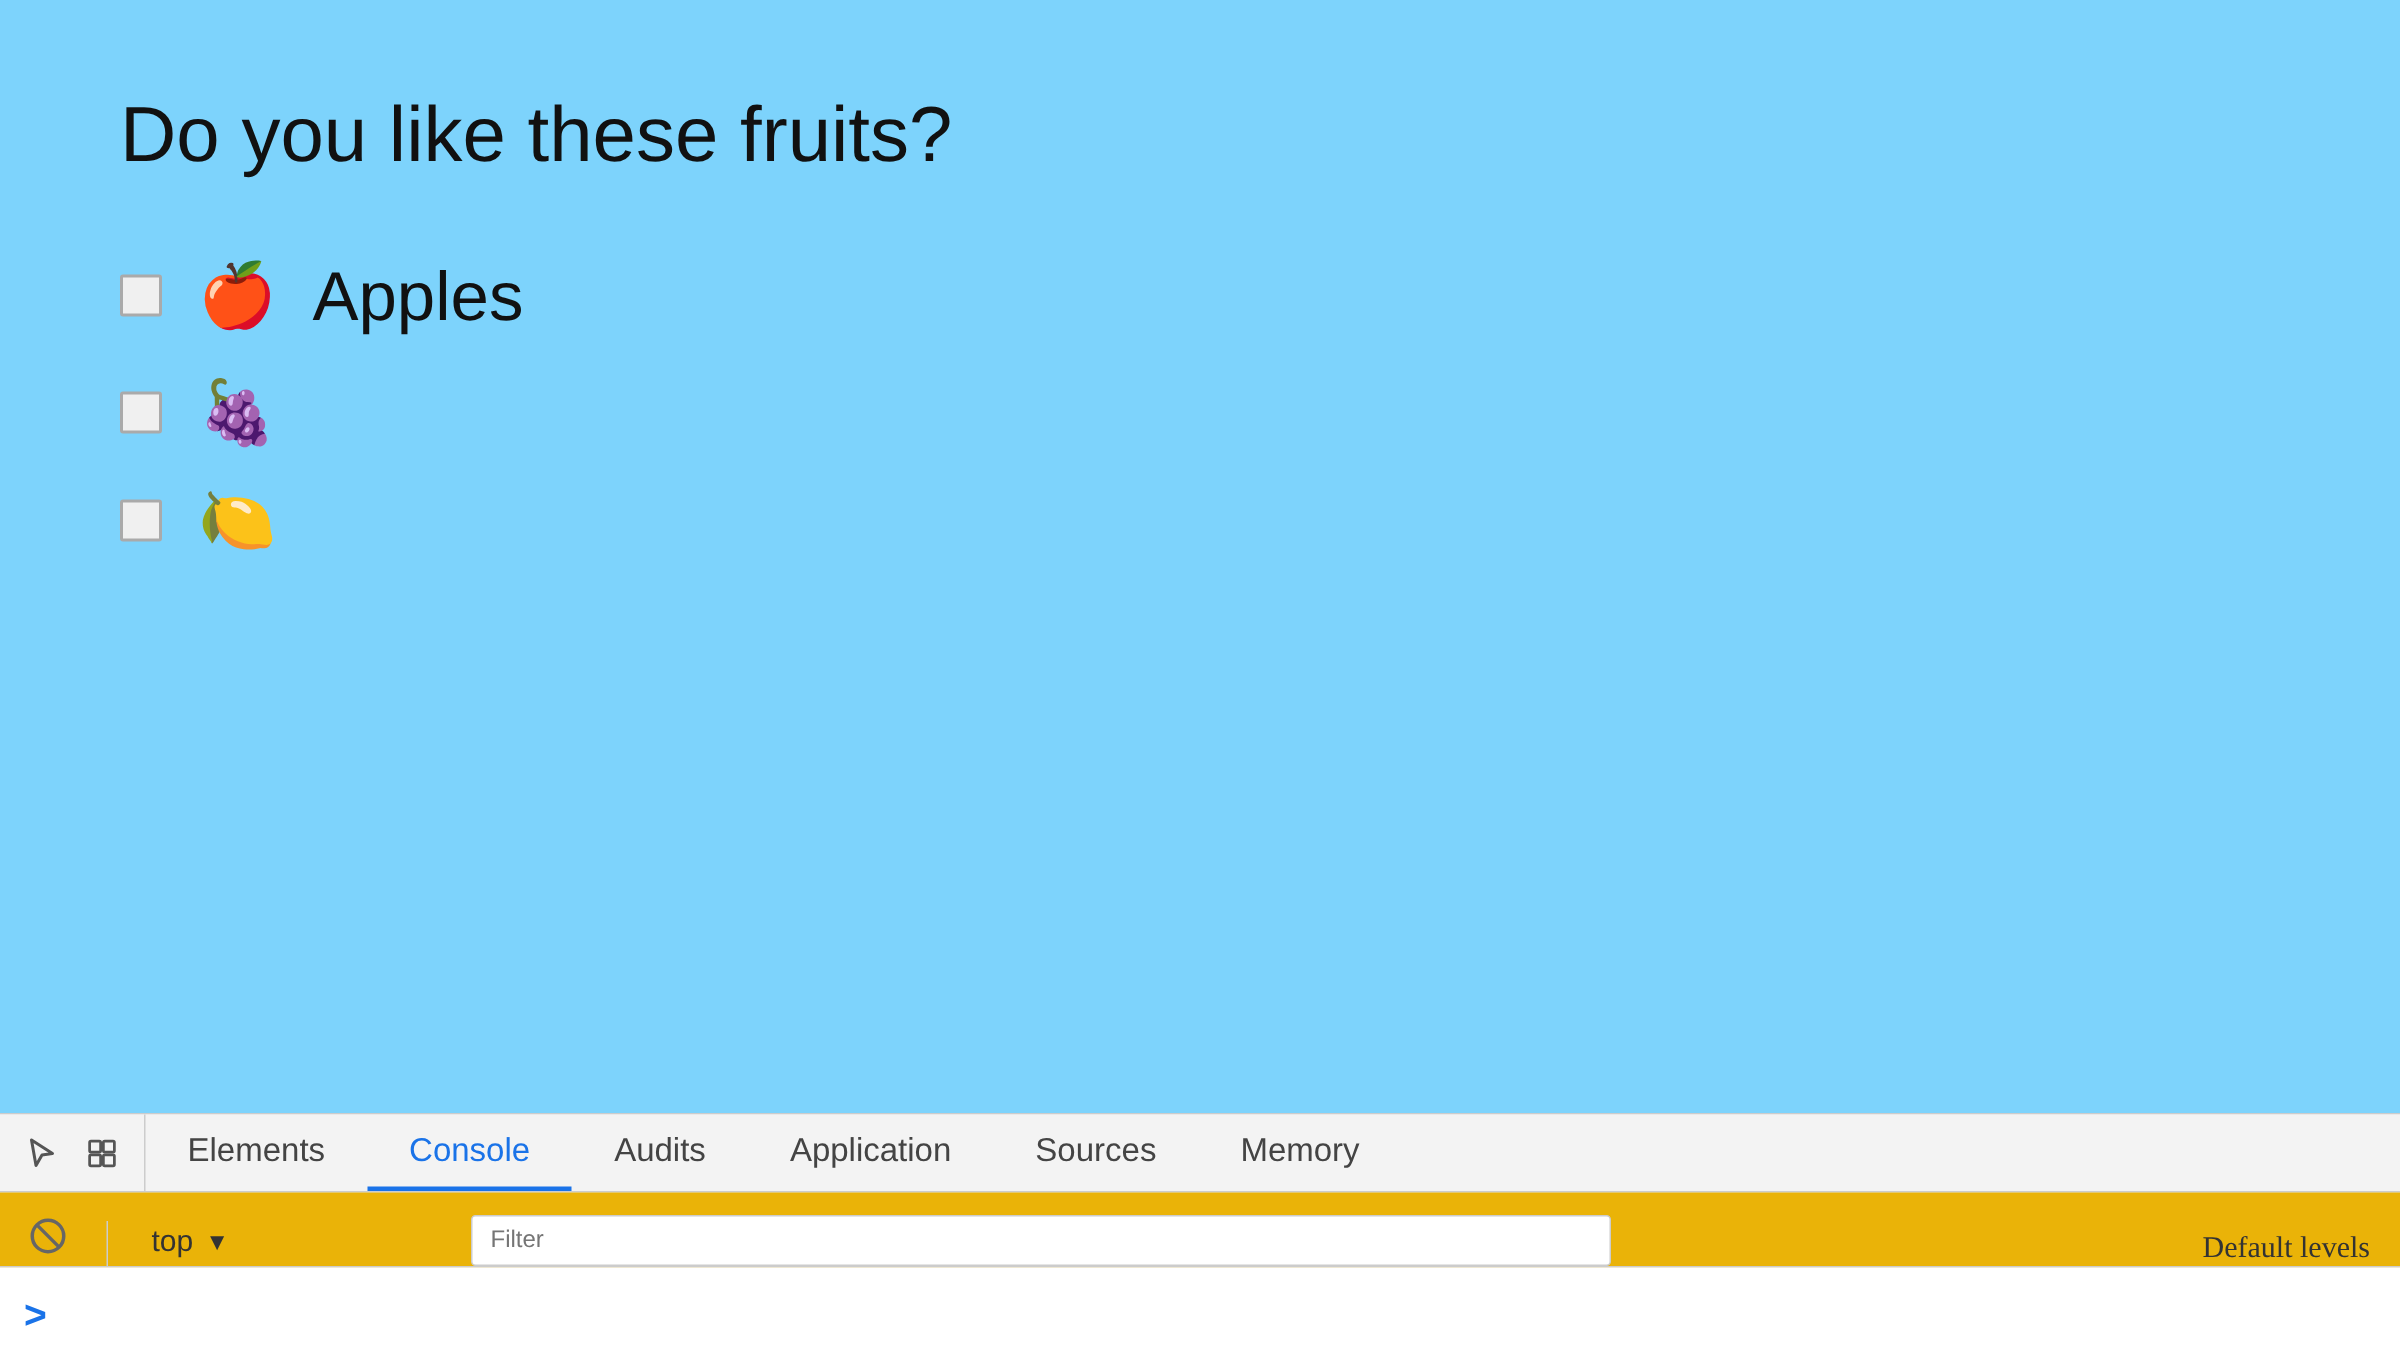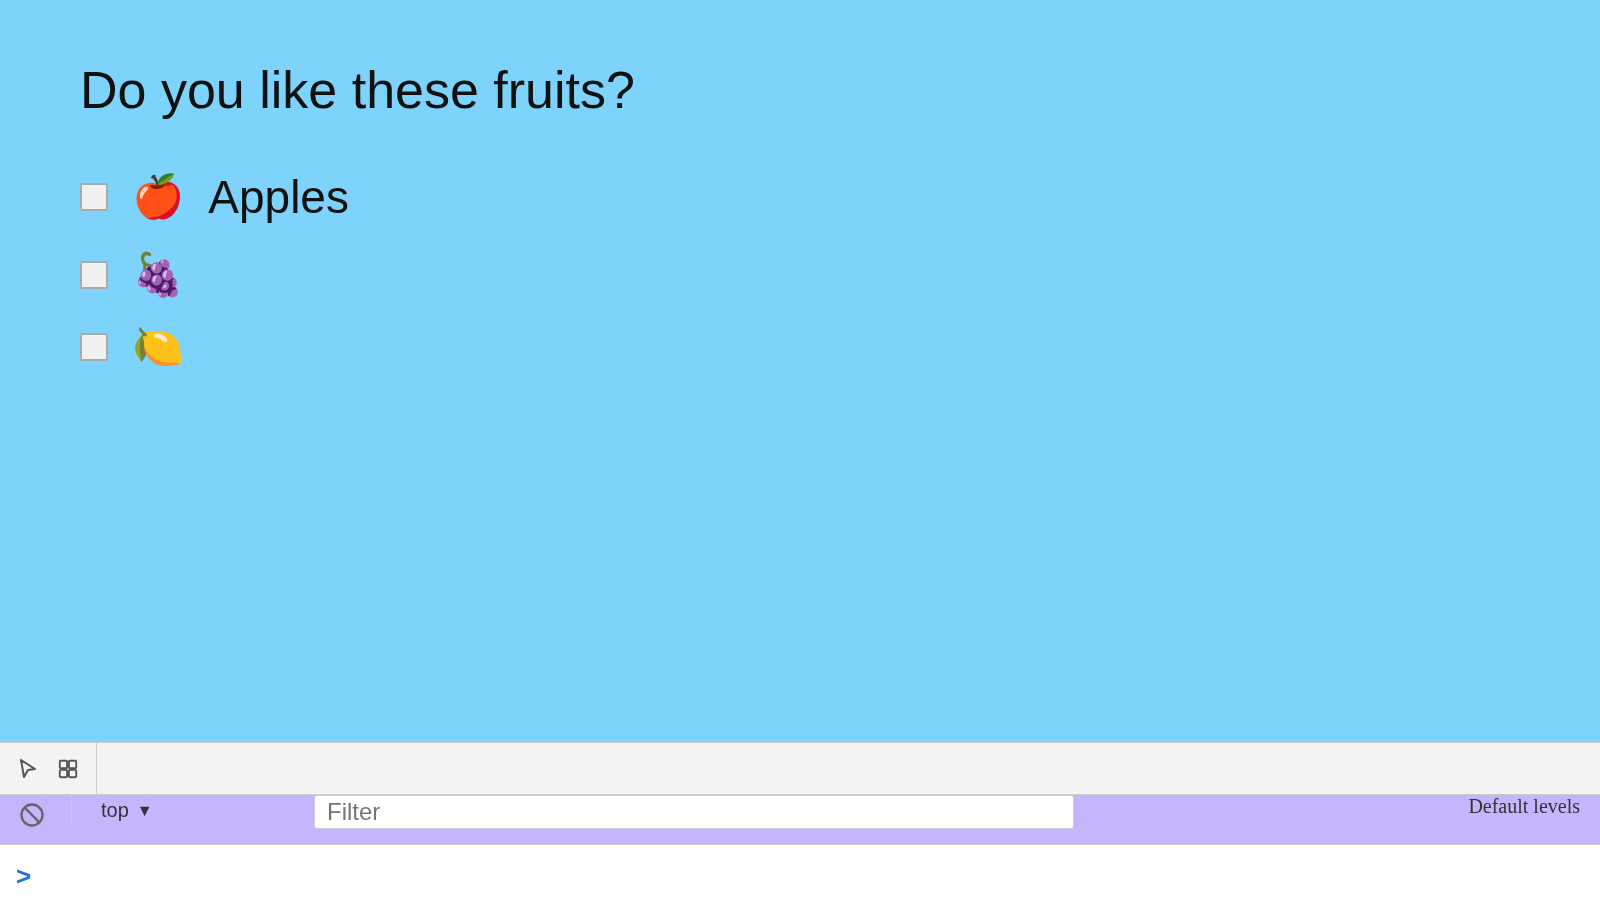--- a/index.html
+++ b/index.html
@@ -146,22 +146,22 @@
     }
 
     .devtools-tab.active {
       color: #1a73e8;
       border-bottom: 3px solid #1a73e8;
     }
 
     
     .devtools-console-bar {
       display: flex;
-      align-items: flex-start;
-      background: #c4b5fd;
+      align-items: flex-end;
+      background: #eab308;
       border-bottom: 1px solid #cccccc;
       height: 50px;
       padding: 0 12px;
       gap: 11px;
     }
 
     .no-icon {
       width: 40px;
       height: 40px;
       display: flex;
@@ -208,21 +208,21 @@
       margin: 0 12px;
     }
 
     .filter-input {
       width: 100%;
       max-width: 760px;
       height: 34px;
       border: 1px solid #cccccc;
       border-radius: 3px;
       padding: 0 12px;
-      font-size: 24px;
+      font-size: 16px;
       color: #555555;
       background: #ffffff;
       outline: none;
       font-family: Arial, sans-serif;
     }
 
     .default-levels {
       font-size: 20px;
       color: #333333;
       white-space: nowrap;
@@ -284,20 +284,40 @@
       </div>
       <div class="icon-inspector">
         <svg viewBox="0 0 24 24" fill="none" stroke="#555" stroke-width="2">
           <rect x="3" y="3" width="8" height="8" rx="1"></rect>
           <rect x="13" y="3" width="8" height="8" rx="1"></rect>
           <rect x="3" y="13" width="8" height="8" rx="1"></rect>
           <rect x="13" y="13" width="8" height="8" rx="1"></rect>
         </svg>
       </div>
     </div>
+    <div class="devtools-tabs">
+      <div class="devtools-tab">
+        <span>Elements</span>
+      </div>
+      <div class="devtools-tab active">
+        <span>Console</span>
+      </div>
+      <div class="devtools-tab">
+        <span>Audits</span>
+      </div>
+      <div class="devtools-tab">
+        <span>Application</span>
+      </div>
+      <div class="devtools-tab">
+        <span>Sources</span>
+      </div>
+      <div class="devtools-tab">
+        <span>Memory</span>
+      </div>
+    </div>
   </div>
 
   <div class="devtools-console-bar">
     <div class="no-icon">
       <svg viewBox="0 0 24 24" fill="none" stroke="#666" stroke-width="2">
         <circle cx="12" cy="12" r="9"></circle>
         <line x1="5.5" y1="5.5" x2="18.5" y2="18.5"></line>
       </svg>
     </div>
     <div class="console-bar-divider"></div>

